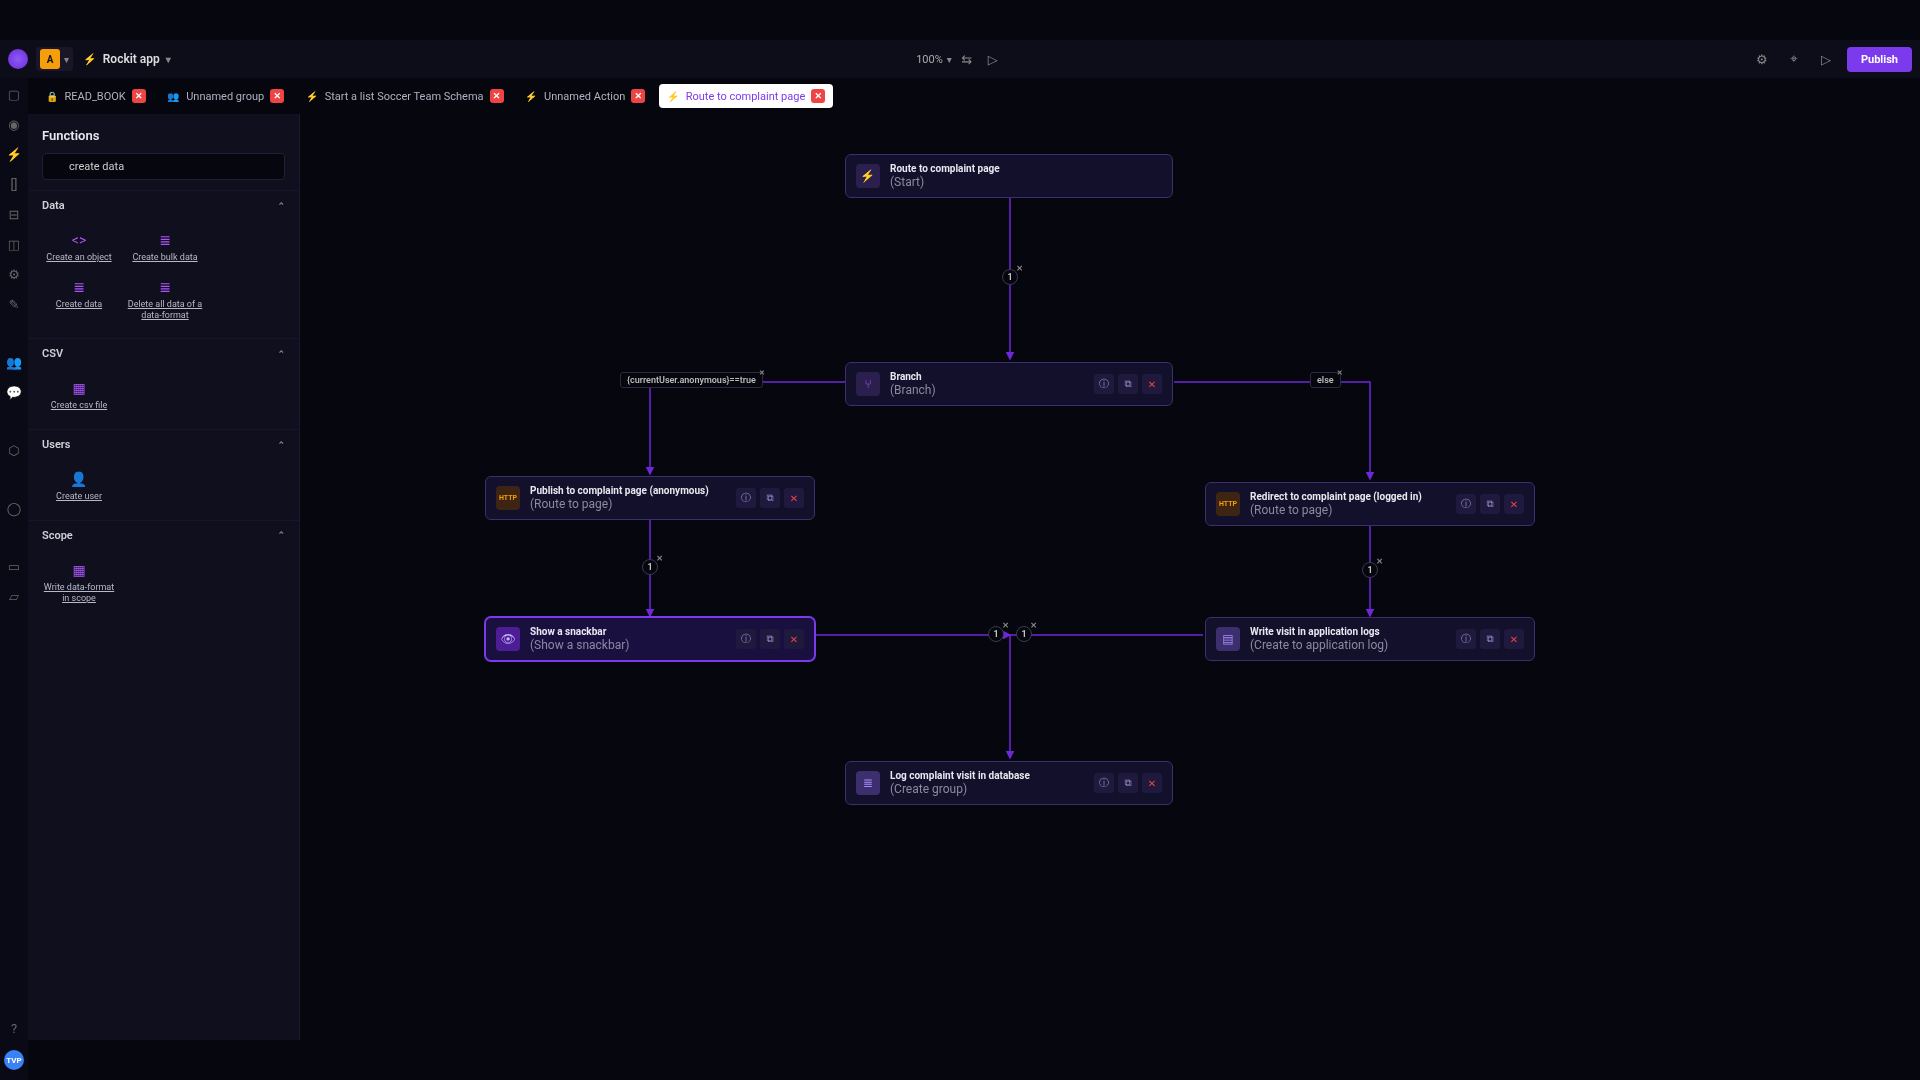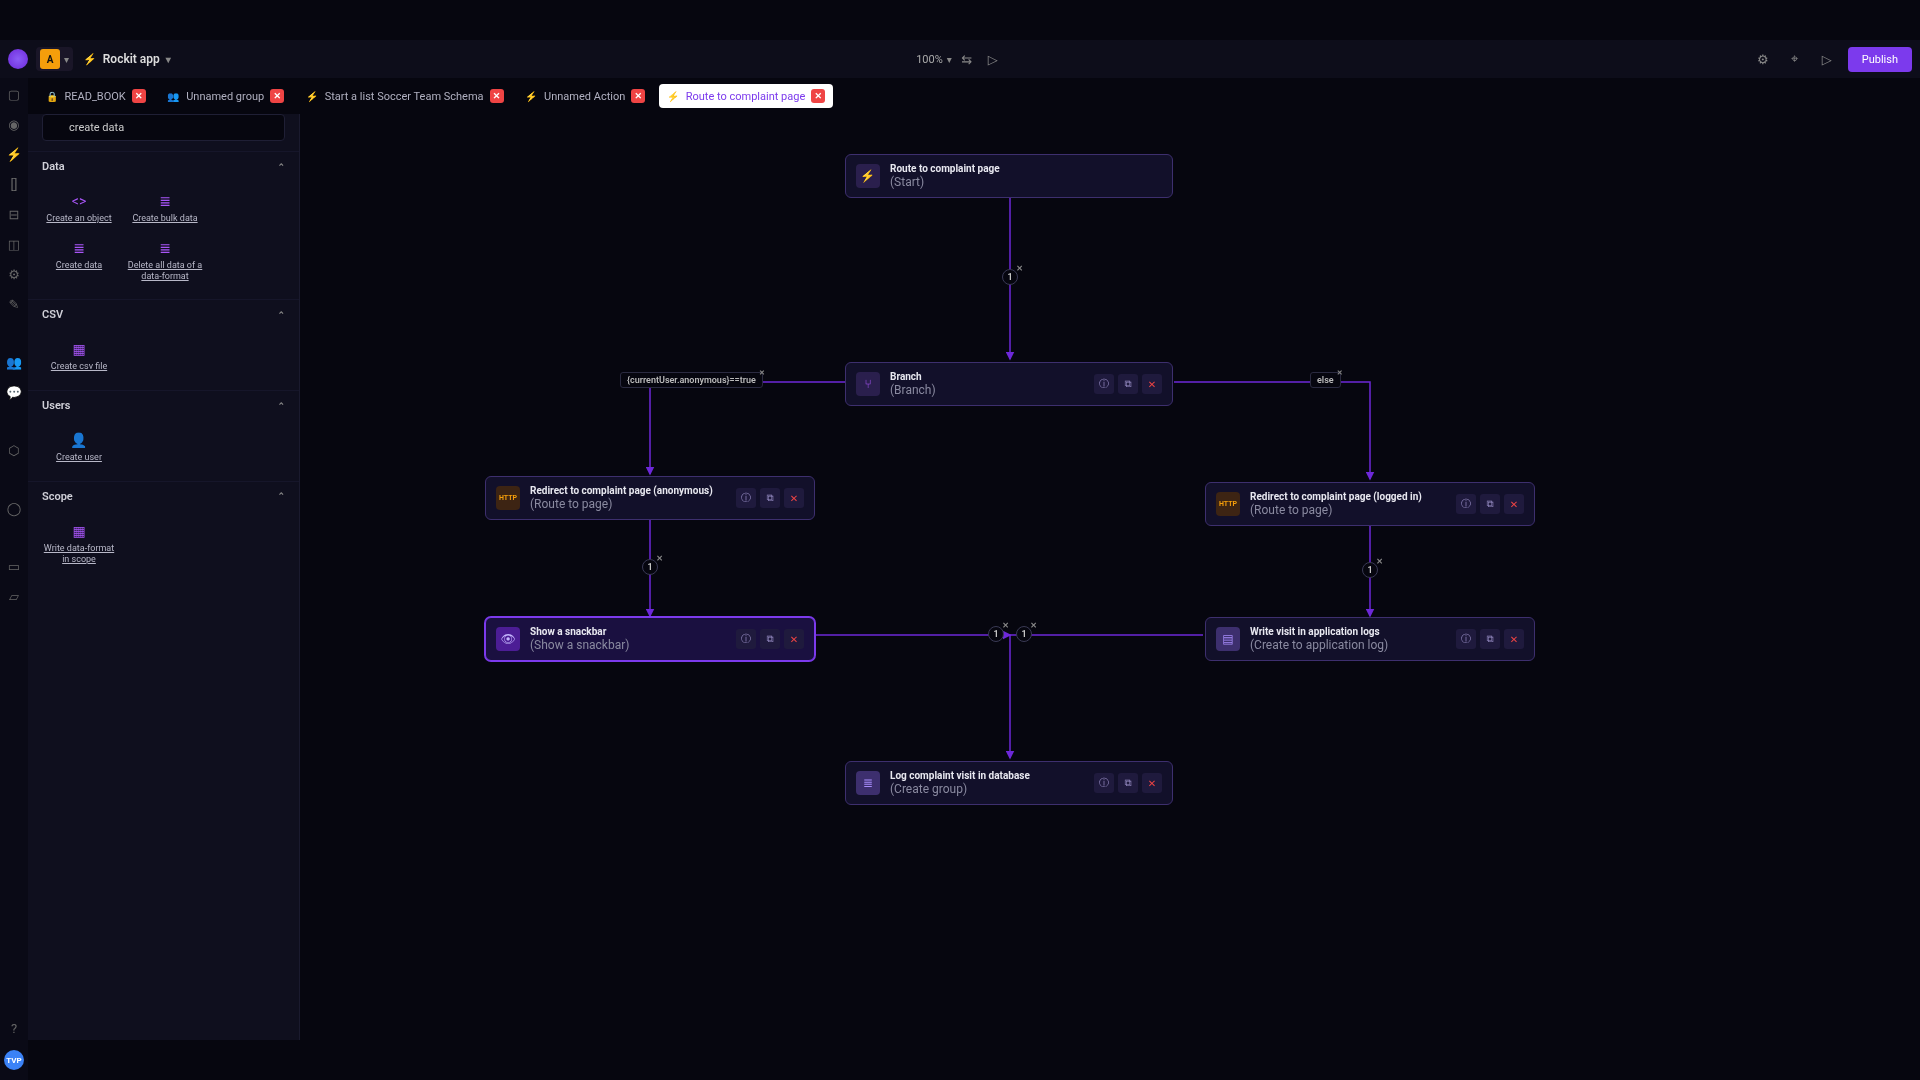--- a/index.html
+++ b/index.html
@@ -9,21 +9,21 @@
 .topbar { position:absolute; top:40px; left:0; right:0; height:38px; background:#0d0d1a; display:flex; align-items:center; padding:0 8px; }
 .logo { width:20px; height:20px; border-radius:50%; background:radial-gradient(circle,#8b5cf6,#6d28d9); margin-right:8px; }
 .avatar-chip { display:flex; align-items:center; gap:4px; background:#1a1628; padding:2px 4px; border-radius:4px; margin-right:10px; }
 .avatar-sq { width:20px; height:20px; background:#f59e0b; border-radius:3px; display:flex; align-items:center; justify-content:center; font-size:10px; font-weight:700; color:#111; }
 .chev { font-size:10px; color:#888; }
 .appname { display:flex; align-items:center; gap:6px; font-size:12px; font-weight:600; color:#ddd; }
 .bolt { color:#a855f7; font-size:11px; }
 .tb-center { position:absolute; left:50%; transform:translateX(-50%); display:flex; align-items:center; gap:4px; color:#aaa; font-size:11px; }
 .tb-right { margin-left:auto; display:flex; align-items:center; gap:10px; }
 .icon-btn { width:22px; height:22px; display:flex; align-items:center; justify-content:center; color:#888; font-size:13px; cursor:pointer; border-radius:3px; }
-.publish-btn { background:#7c3aed; color:#fff; font-size:11px; font-weight:400; padding:6px 14px; border-radius:4px; border:none; cursor:pointer; }
+.publish-btn { background:#7c3aed; color:#fff; font-size:11px; font-weight:700; padding:6px 14px; border-radius:4px; border:none; cursor:pointer; }
 
 
 .tabsbar { position:absolute; top:78px; left:28px; right:0; height:36px; display:flex; align-items:center; gap:6px; padding:0 10px; }
 .tab { display:flex; align-items:center; gap:6px; padding:5px 8px; border-radius:4px; font-size:11px; color:#b0b0c0; cursor:pointer; }
 .tab .ticon { font-size:10px; color:#888; }
 .tab .tclose { width:14px; height:14px; background:#ef4444; border-radius:3px; display:flex; align-items:center; justify-content:center; color:#fff; font-size:9px; font-weight:700; }
 .tab.active { background:#fff; color:#7c3aed; }
 .tab.active .ticon { color:#7c3aed; }
 
 
@@ -146,20 +146,21 @@
   <span class="rail-icon">◯</span>
   <div style="height:14px"></div>
   <span class="rail-icon">▭</span>
   <span class="rail-icon">▱</span>
   <div class="rail-spacer"></div>
   <span class="rail-icon">?</span>
   <div class="rail-avatar">TVP</div>
 </div>
 
 <div class="panel">
+  <div class="panel-title">Functions</div>
   <div class="search-wrap search-rel">
     <span class="search-icon">🔍</span>
     <input class="search-box" value="create data" style="">
   </div>
 
   <div class="section-hd">
     <span>Data</span>
     <span class="carrot">⌃</span>
   </div>
   <div class="fn-grid">
@@ -271,21 +272,21 @@
     <span>{currentUser.anonymous}==true</span><span class="px">✕</span>
   </div>
 
   <div class="pill" style="left:1010px; top:258px;">
     <span>else</span><span class="px">✕</span>
   </div>
 
   <div class="node" style="left:185px; top:362px; width:330px;">
     <div class="node-icon http">HTTP</div>
     <div class="node-txt">
-      <div class="node-title">Redirect to complaint page (anonymous)</div>
+      <div class="node-title">Publish to complaint page (anonymous)</div>
       <div class="node-sub">(Route to page)</div>
     </div>
     <div class="node-actions">
       <div class="na-btn">ⓘ</div>
       <div class="na-btn">⧉</div>
       <div class="na-btn del">✕</div>
     </div>
   </div>
 
   <div class="node" style="left:905px; top:368px; width:330px;">

